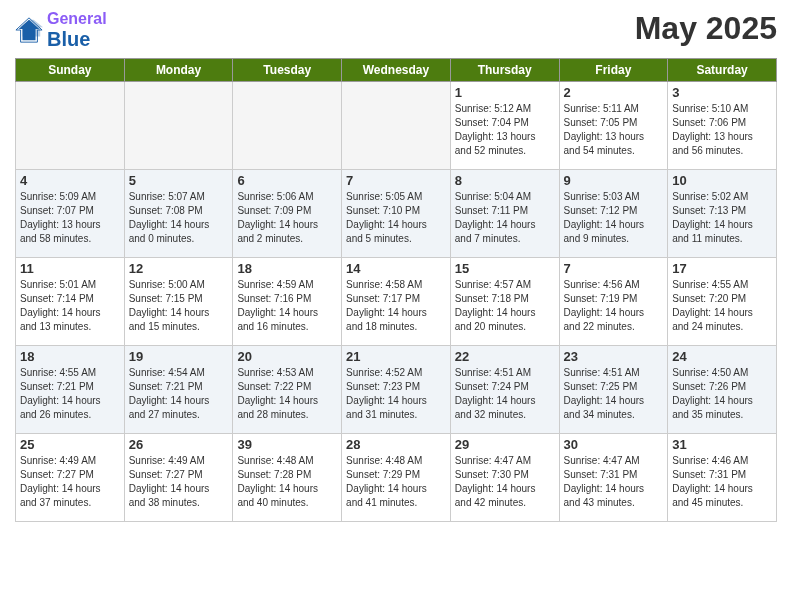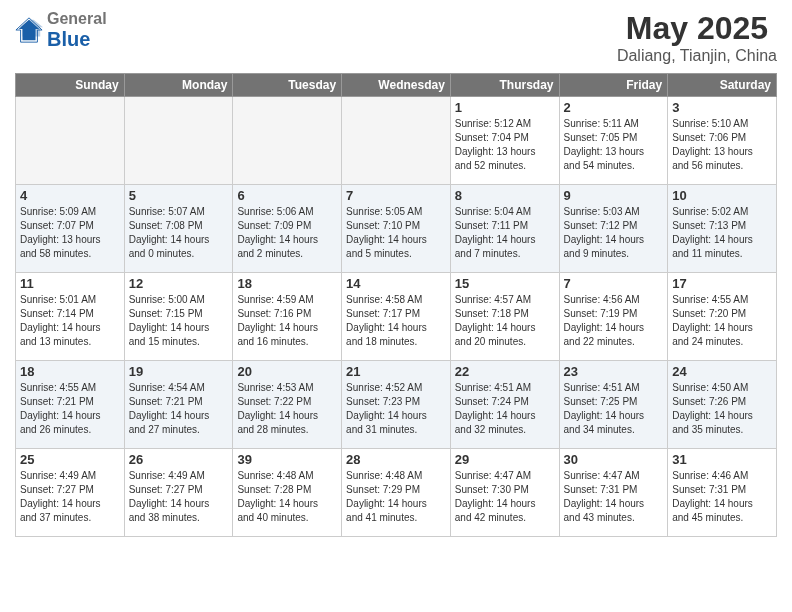--- a/index.html
+++ b/index.html
@@ -27,52 +27,52 @@
       gap: 4px;
     }
     .logo-text {
       display: flex;
       flex-direction: column;
       line-height: 1.1;
     }
     .logo-general {
       font-size: 16px;
       font-weight: bold;
-      color: #737373;
+      color: #8b5cf6;
     }
     .logo-blue {
       font-size: 20px;
       font-weight: bold;
       color: #1a5fa8;
     }
     .logo-icon {
       width: 28px;
       height: 28px;
     }
     .title-block {
-      text-align: center;
+      text-align: left;
     }
     .main-title {
       font-size: 32px;
       font-weight: bold;
       color: #333;
     }
     .subtitle {
       font-size: 16px;
       color: #555;
     }
     .calendar {
       width: 100%;
       border-collapse: collapse;
       table-layout: fixed;
     }
     .calendar th {
-      background: #737373;
+      background: #4d7c0f;
       color: white;
-      text-align: right;
+      text-align: center;
       padding: 4px 5px;
       font-size: 12px;
       border: 1px solid #999;
     }
     .calendar td {
       border: 1px solid #ccc;
       vertical-align: top;
       padding: 3px 4px;
       font-size: 10px;
       color: #333;
@@ -108,21 +108,20 @@
         <polygon points="15,2 29,15 24,15 24,28 6,28 6,15 1,15" fill="none" stroke="#1a5fa8" stroke-width="1"></polygon>
         <polygon points="20,4 30,12 27,12 27,22 20,22 20,16 15,16 15,22 8,22 8,12 5,12 15,4" fill="#1a5fa8" opacity="0.3"></polygon>
       </svg>
       <div class="logo-text">
         <span class="logo-general">General</span>
         <span class="logo-blue">Blue</span>
       </div>
     </div>
     <div class="title-block">
       <div class="main-title">May 2025</div>
-      <div class="subtitle">Daliang, Tianjin, China</div>
     </div>
   </div>
 
   <table class="calendar">
     <thead>
       <tr>
       <th>Sunday</th>
           <th>Monday</th>
           <th>Tuesday</th>
           <th>Wednesday</th>

